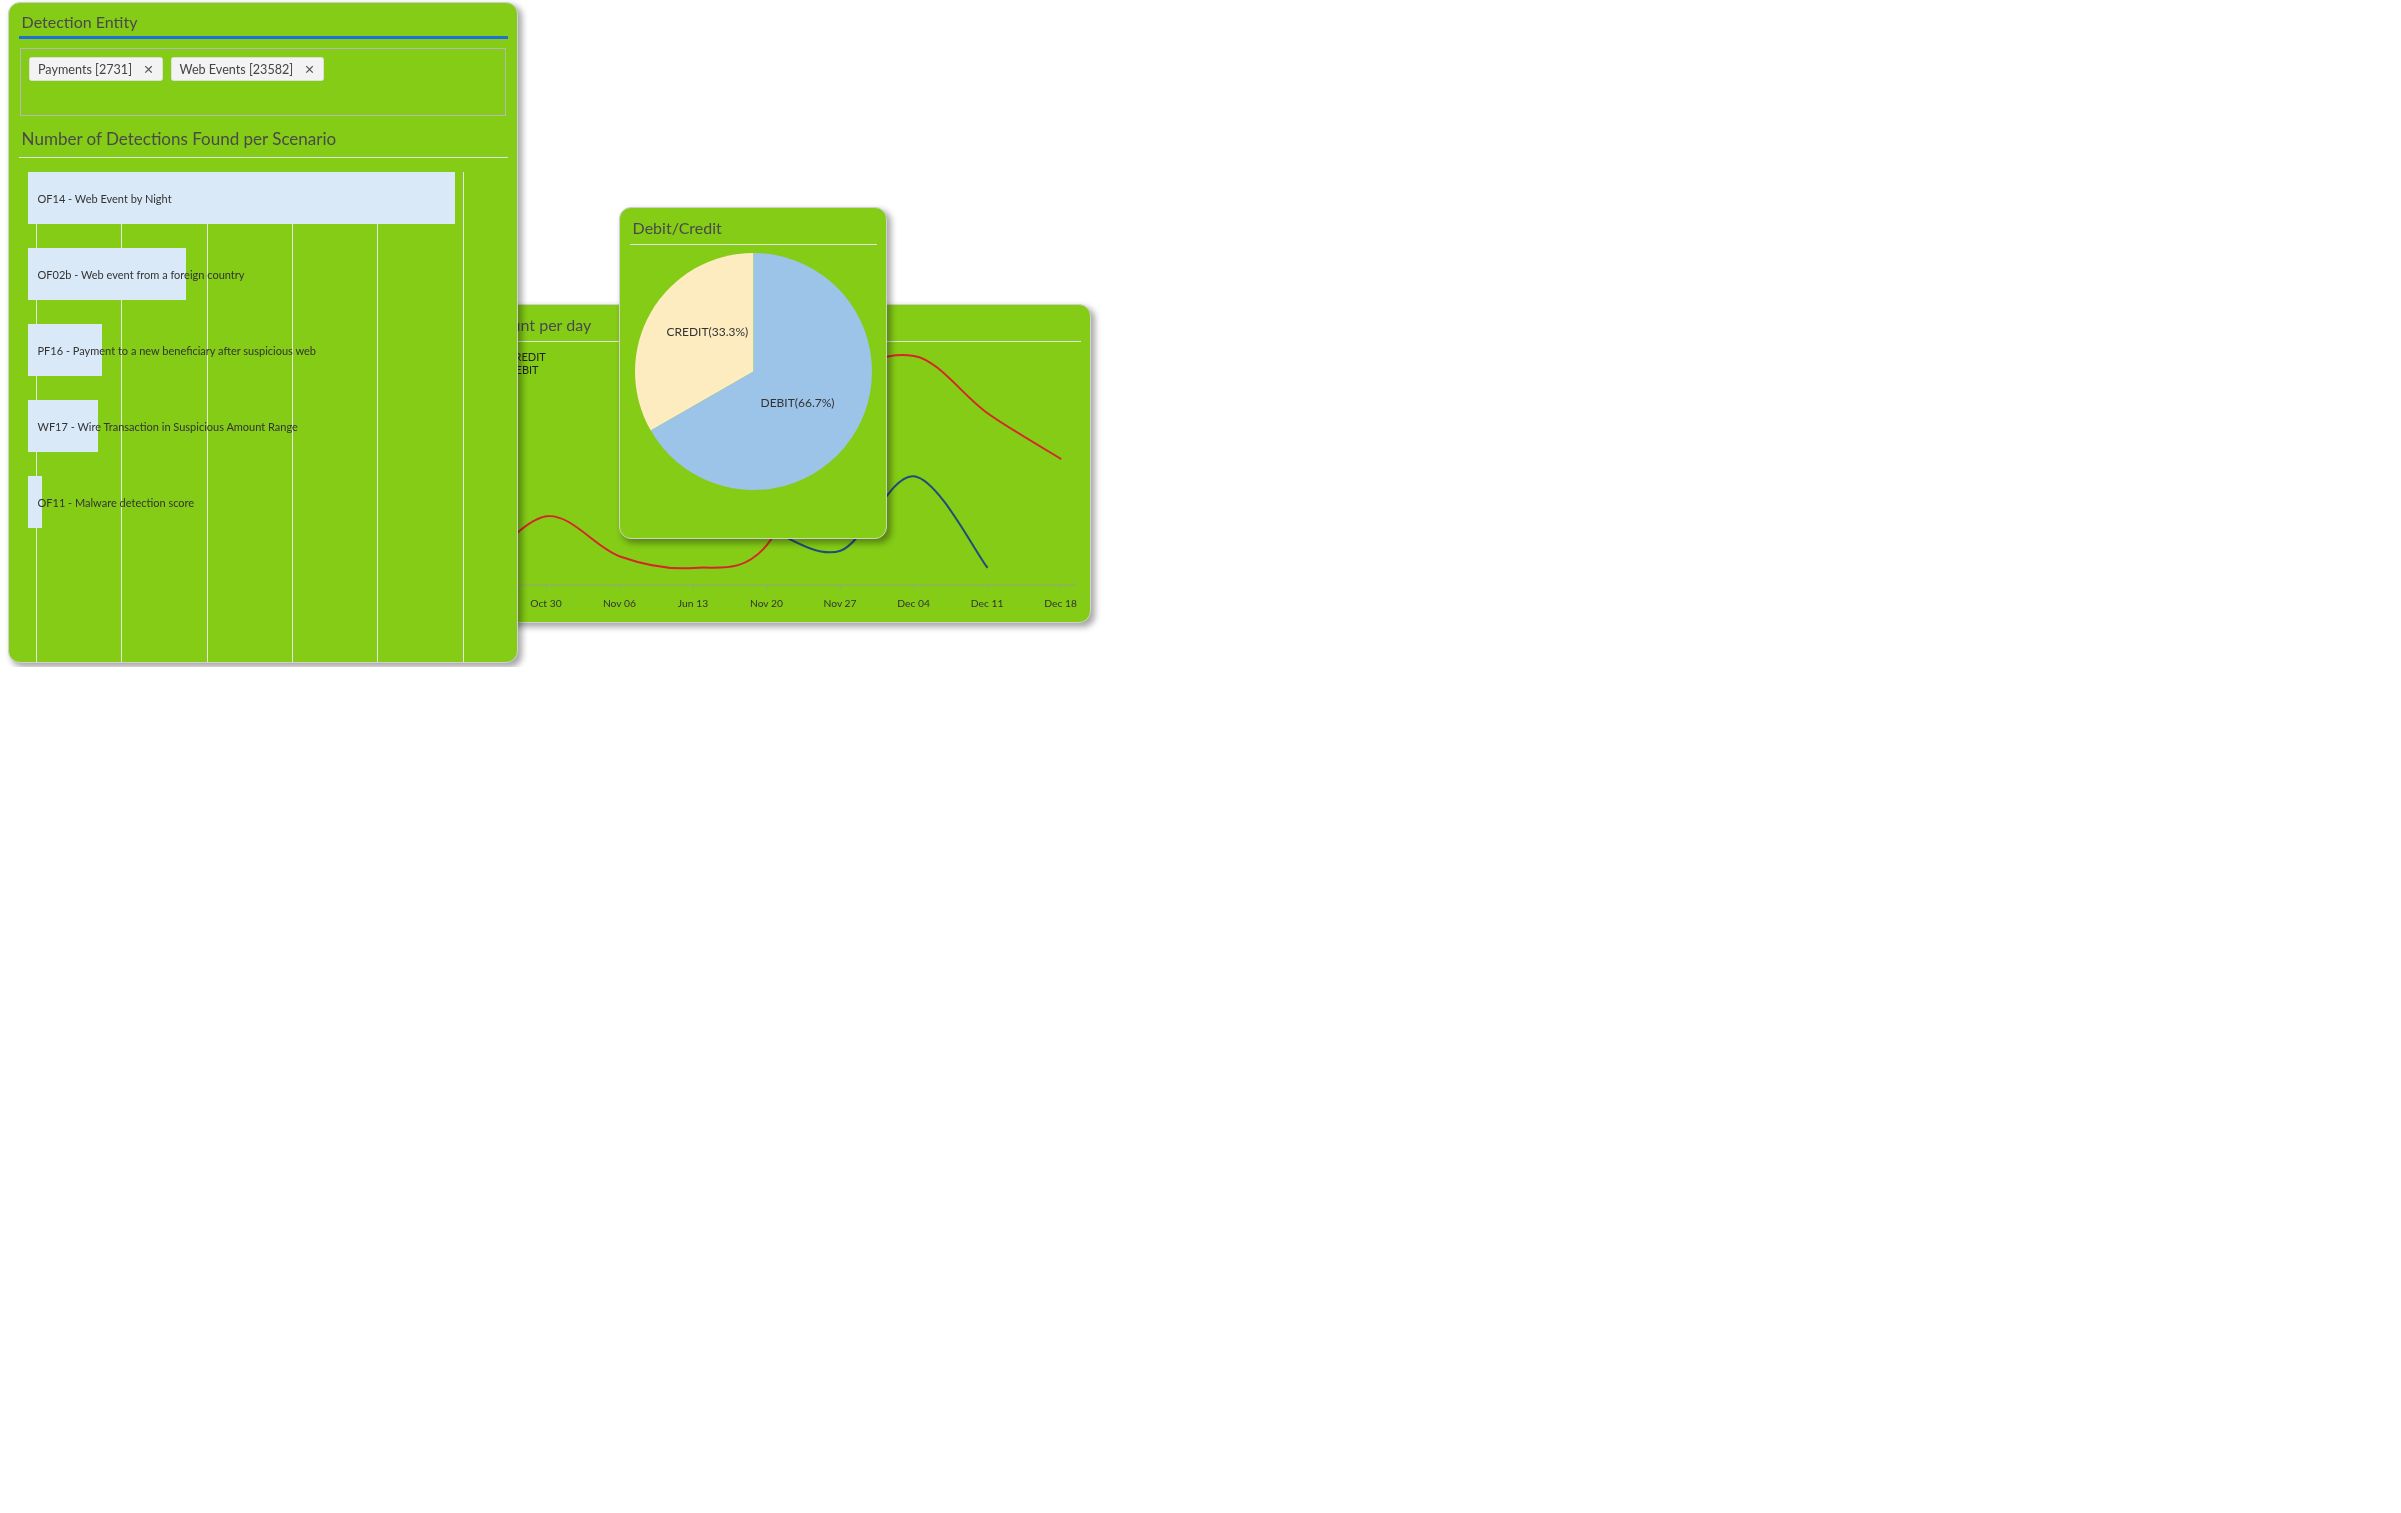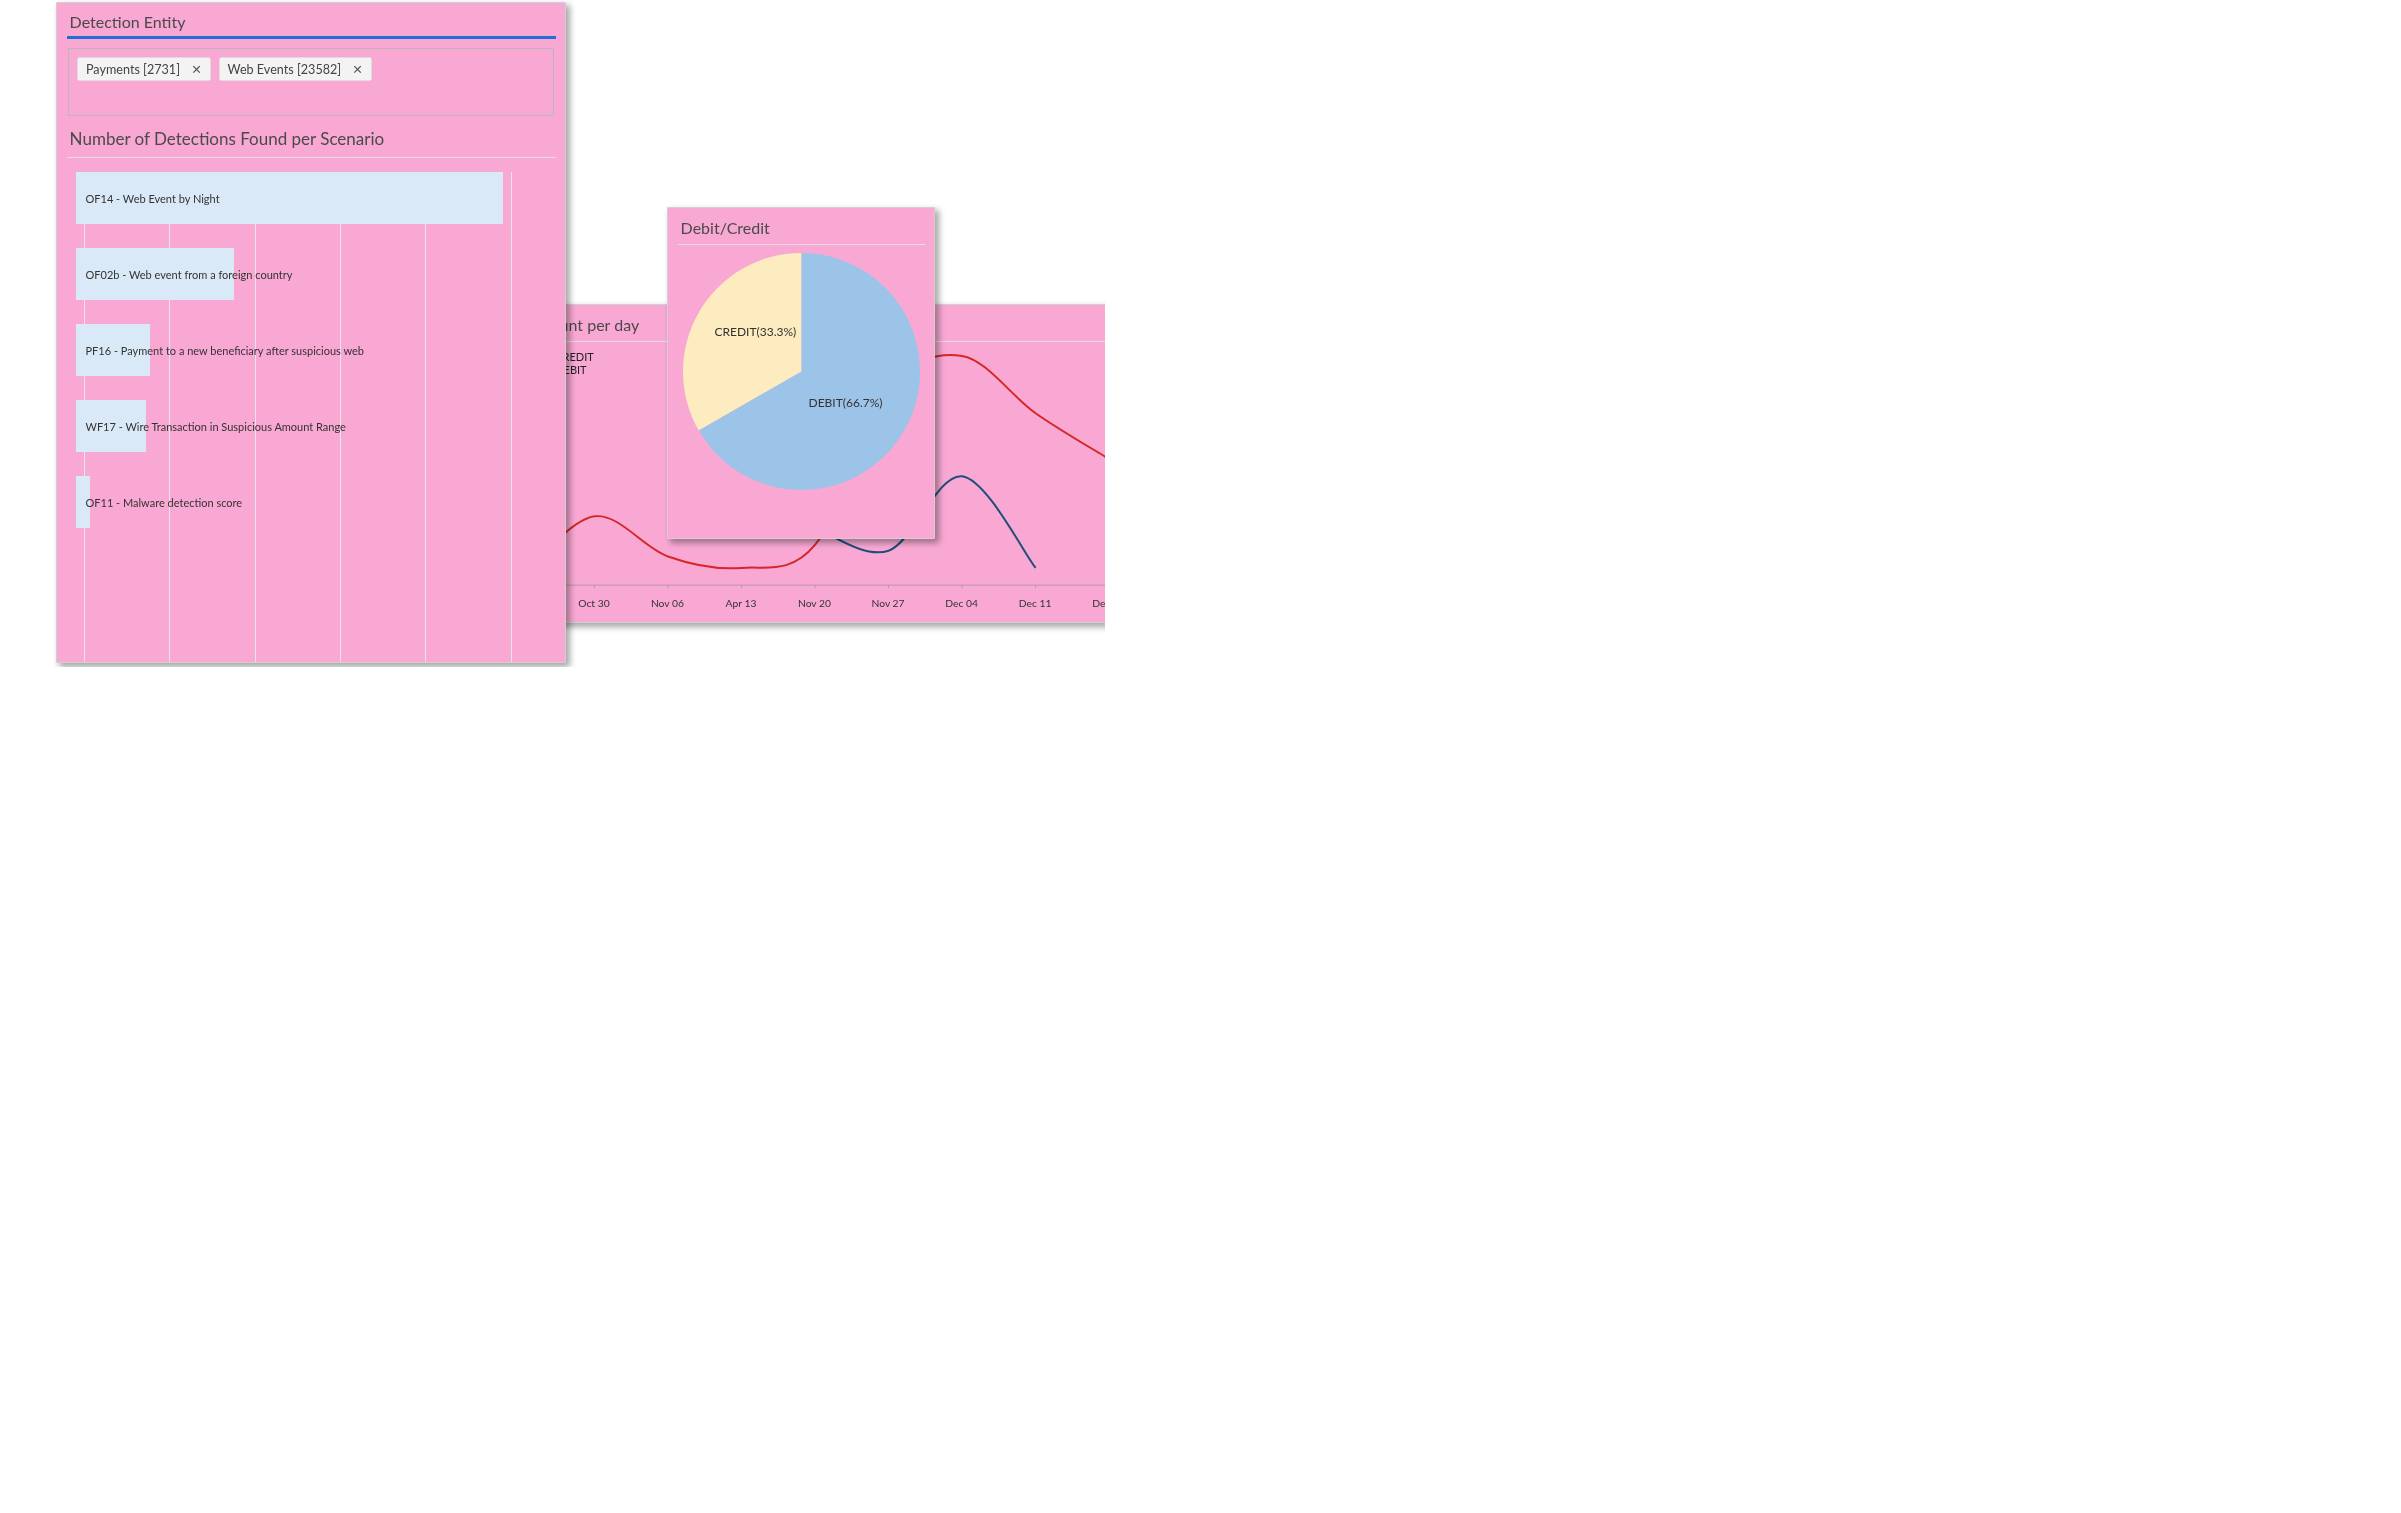--- a/index.html
+++ b/index.html
@@ -8,25 +8,24 @@
     padding: 16px;
     font-family: "Segoe UI", "Lato", -apple-system, Helvetica, Arial, sans-serif;
     background: #fff;
     width: 1105px;
     height: 667px;
     position: relative;
     color: #333;
   }
   .panel {
     position: absolute;
-    background: #f9a8d4;
+    background: #84cc16;
     border: 0.8px solid #d0d0d0;
-    border-radius: 1px;
+    border-radius: 12px;
     box-shadow: 3.2px 3.2px 6.3px rgba(0,0,0,0.35);
-    margin-left: 48px;
   }
   .panel-title {
     font-size: 16px;
     color: #4a4a4a;
     padding: 9.5px 12.6px 4.7px 12.6px;
   }
   .divider {
     height: 0.8px;
     background: #e0e0e0;
     margin: 3.2px 9.5px 6.3px 9.5px;
@@ -253,21 +252,21 @@
           <line x1="575" x2="575" y1="300" y2="304" stroke="#999"></line>
           <line x1="667.5" x2="667.5" y1="300" y2="304" stroke="#999"></line>
           <line x1="760" x2="760" y1="300" y2="304" stroke="#999"></line>
           <path d="M 390 227.5 C 405.4166666666667 232.33333333333334, 451.6666666666667 267.375, 482.5 256.5 C 513.3333333333334 245.625, 544.1666666666666 158.625, 575 162.25 C 605.8333333333334 165.875, 652.0833333333334 258.9166666666667, 667.5 278.25" fill="none" stroke="#1f4e79" stroke-width="2.5"></path>
           <path d="M 20 289.125 C 35.416666666666664 276.4375, 81.66666666666667 217.22916666666666, 112.5 213 C 143.33333333333334 208.77083333333334, 174.16666666666666 252.875, 205 263.75 C 235.83333333333334 274.625, 266.6666666666667 280.6666666666667, 297.5 278.25 C 328.3333333333333 275.8333333333333, 359.1666666666667 286.7083333333333, 390 249.25 C 420.8333333333333 211.79166666666666, 451.6666666666667 93.375, 482.5 53.5 C 513.3333333333334 13.625, 544.1666666666666 5.166666666666667, 575 10 C 605.8333333333334 14.833333333333332, 636.6666666666666 60.75, 667.5 82.5 C 698.3333333333334 104.25, 744.5833333333334 130.83333333333334, 760 140.5" fill="none" stroke="#d62728" stroke-width="2.5"></path>
         </svg>
       <div id="x-axis">
           <div class="x-tick" style="left: 2.5641%;">Oct 23</div>
           <div class="x-tick" style="left: 14.4231%;">Oct 30</div>
           <div class="x-tick" style="left: 26.2821%;">Nov 06</div>
-          <div class="x-tick" style="left: 38.141%;">Apr 13</div>
+          <div class="x-tick" style="left: 38.141%;">Jun 13</div>
           <div class="x-tick" style="left: 50%;">Nov 20</div>
           <div class="x-tick" style="left: 61.859%;">Nov 27</div>
           <div class="x-tick" style="left: 73.7179%;">Dec 04</div>
           <div class="x-tick" style="left: 85.5769%;">Dec 11</div>
           <div class="x-tick" style="left: 97.4359%;">Dec 18</div>
         </div>
     </div>
   <div class="y-tick" style="top: 237px; left: 0px;">0</div>
       <div class="y-tick" style="top: 208px; left: 0px;">5,000</div>
       <div class="y-tick" style="top: 180px; left: 0px;">10,000</div>

